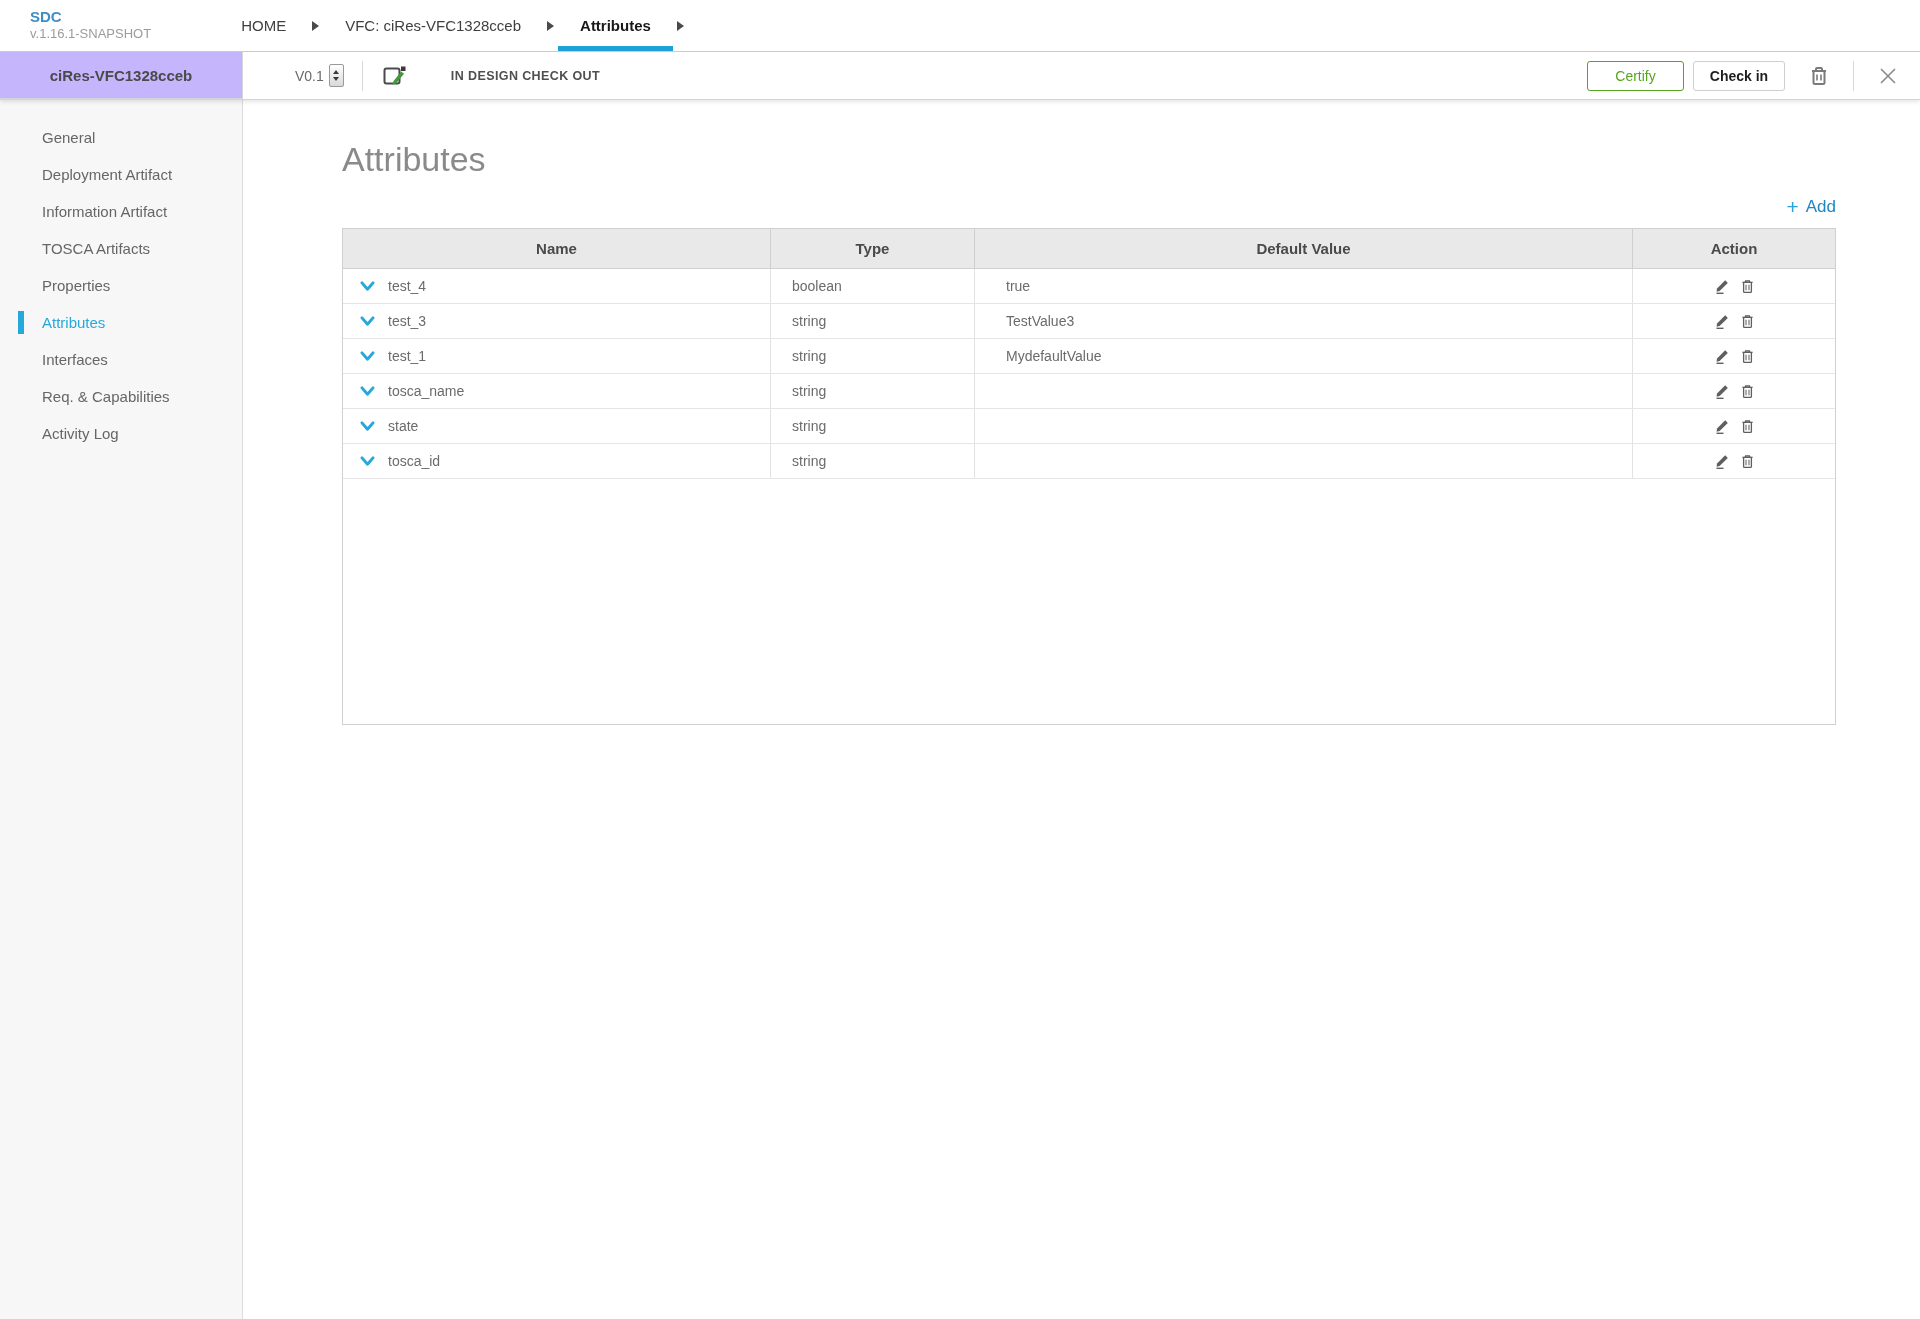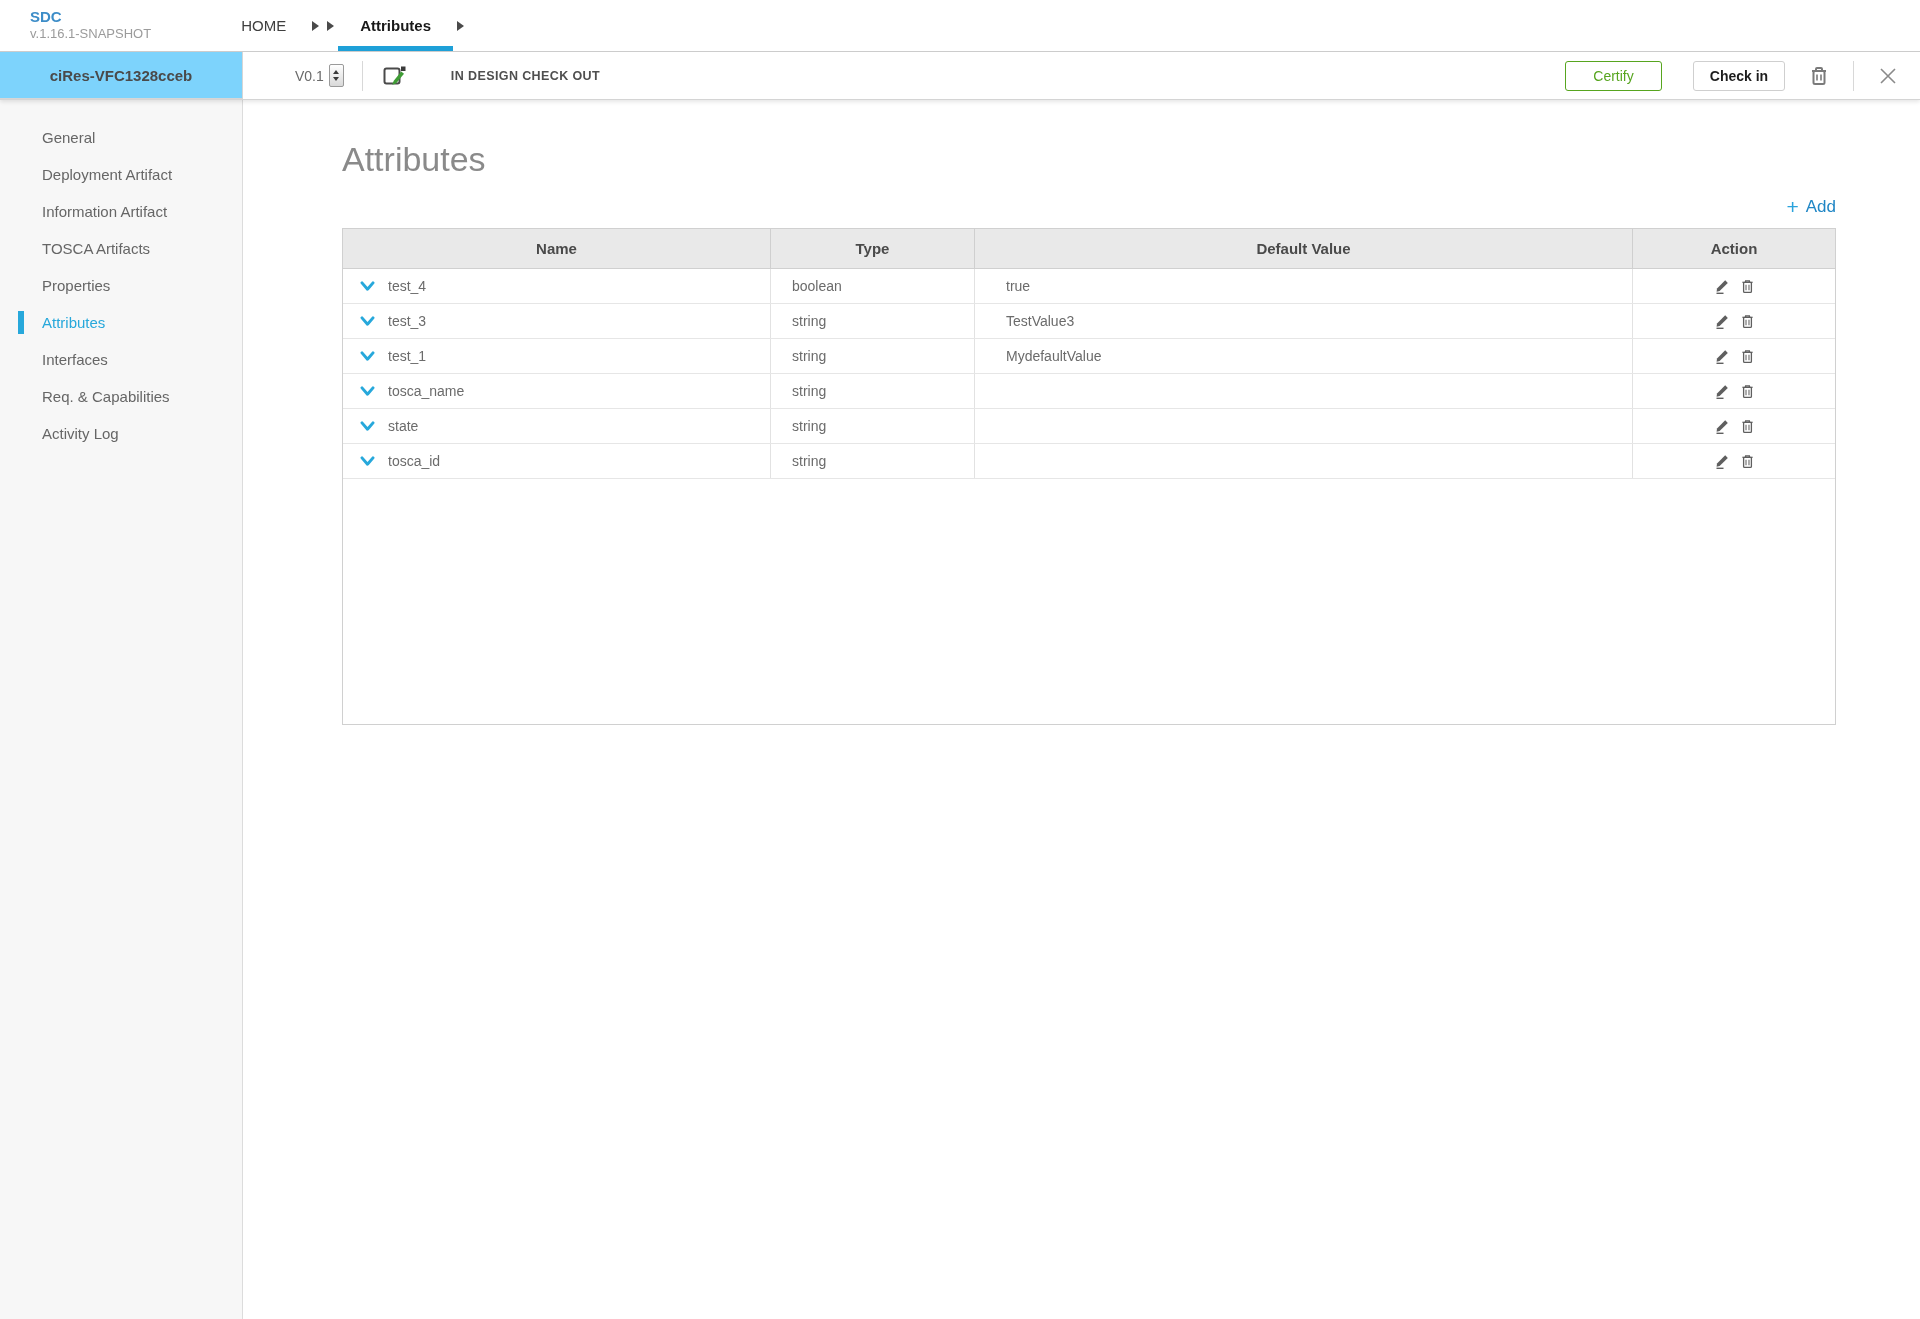--- a/index.html
+++ b/index.html
@@ -25,42 +25,42 @@
   }
   .crumb-sep { display: flex; align-items: center; padding: 0 4px; }
 
   
   .subbar {
     height: 48px; display: flex; align-items: stretch; background: #ffffff;
     border-bottom: 1px solid #d4d4d4; box-shadow: 0 2px 4px rgba(0,0,0,0.10);
     position: relative; z-index: 3;
   }
   .entity-header {
-    width: 243px; flex: 0 0 243px; background: #7dd3fc;
+    width: 243px; flex: 0 0 243px; background: #c4b5fd;
     border-right: 1px solid #d6d6d6; border-bottom: 1px solid #d6d6d6;
     display: flex; align-items: center; justify-content: center;
     font-size: 15px; font-weight: 700; color: #4a4a4a;
   }
   .toolbar-left { display: flex; align-items: center; padding-left: 52px; }
   .version-label { font-size: 14px; color: #6a6a6a; margin-right: 5px; }
   .version-stepper {
     width: 15px; height: 23px; border: 1px solid #9a9a9a; border-radius: 2px;
     background: linear-gradient(#ffffff, #d9d9d9);
     display: flex; flex-direction: column; align-items: center; justify-content: center;
     gap: 3px; cursor: pointer;
   }
   .tri-up { width: 0; height: 0; border-left: 3px solid transparent; border-right: 3px solid transparent; border-bottom: 4px solid #3a3a3a; }
   .tri-down { width: 0; height: 0; border-left: 3px solid transparent; border-right: 3px solid transparent; border-top: 4px solid #3a3a3a; }
   .v-divider { width: 1px; height: 30px; background: #d8d8d8; margin: 0 18px; align-self: center; }
   .checkout-icon { display: flex; align-items: center; margin-right: 10px; }
   .status-label { font-size: 12.5px; font-weight: 700; color: #4f4f4f; letter-spacing: 0.4px; margin-left: 34px; }
   .toolbar-right { margin-left: auto; display: flex; align-items: center; padding-right: 24px; }
   .btn {
     height: 30px; border-radius: 3px; background: #ffffff; font-size: 14px;
-    display: flex; align-items: center; justify-content: center; cursor: pointer; margin-left: 22px;
+    display: flex; align-items: center; justify-content: center; cursor: pointer;
   }
   .btn-certify { width: 97px; border: 1px solid #57a51f; color: #57a51f; margin-right: 9px; }
   .btn-checkin { width: 92px; border: 1px solid #cfcfcf; color: #1d1d1d; font-weight: 600; margin-right: 24px; }
   .icon-btn { display: flex; align-items: center; justify-content: center; cursor: pointer; }
   .toolbar-right .v-divider { margin: 0 26px 0 24px; }
 
   
   .body-row { display: flex; height: 1301px; }
   .sidebar {
     width: 243px; flex: 0 0 243px; background: #f7f7f7;
@@ -116,20 +116,23 @@
   </div>
   <div class="crumbs">
     <div class="crumb">
       <span>HOME</span>
     </div>
     <span class="crumb-sep">
       <svg width="7" height="10" viewBox="0 0 7 10">
           <polygon points="0,0 7,5 0,10" fill="#4a4a4a"></polygon>
         </svg>
     </span>
+    <div class="crumb">
+      <span>VFC: ciRes-VFC1328cceb</span>
+    </div>
     <span class="crumb-sep">
       <svg width="7" height="10" viewBox="0 0 7 10">
           <polygon points="0,0 7,5 0,10" fill="#4a4a4a"></polygon>
         </svg>
     </span>
     <div class="crumb active">
       <span>Attributes</span>
     </div>
     <span class="crumb-sep">
       <svg width="7" height="10" viewBox="0 0 7 10">

